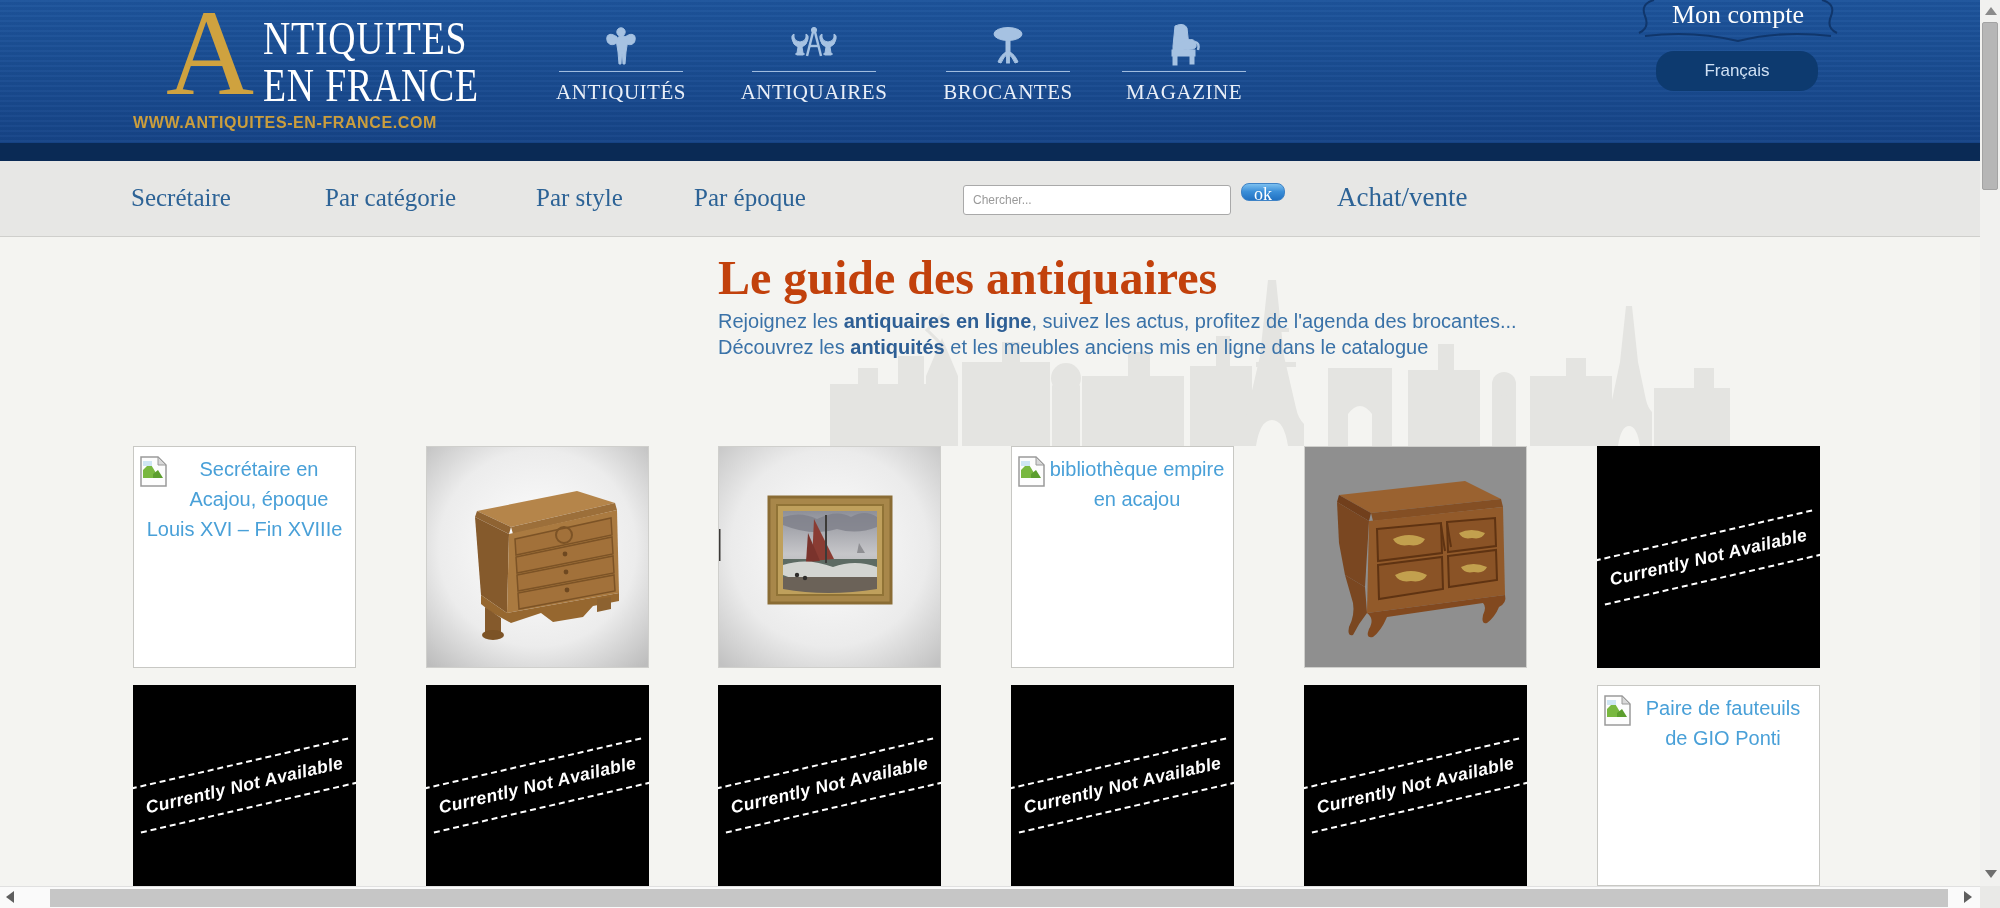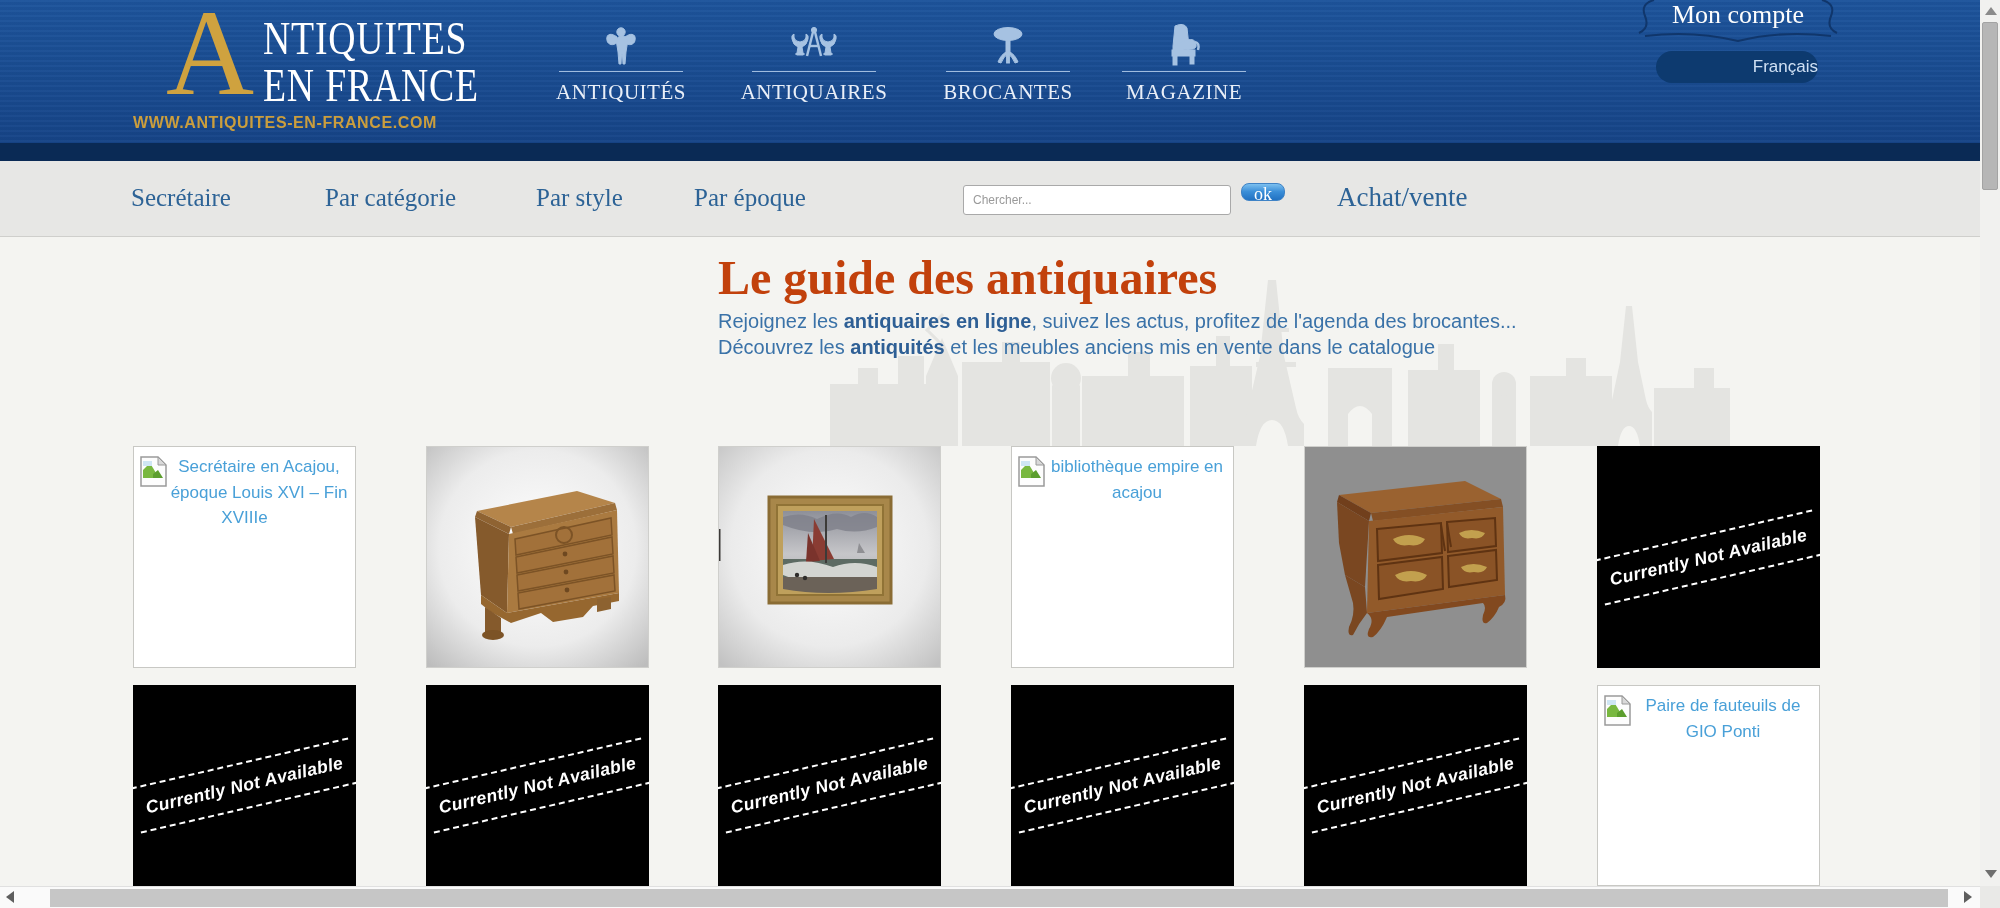--- a/index.html
+++ b/index.html
@@ -28,23 +28,23 @@
   .topnav-item { position:absolute; top:24px; width:160px; text-align:center; cursor:pointer; z-index:3; }
   .tn-1{left:541px;} .tn-2{left:734px;} .tn-3{left:928px;} .tn-4{left:1104px;}
   .topnav-icon { height:42px; display:flex; align-items:flex-end; justify-content:center; }
   .topnav-icon svg { fill:#a6c2e2; stroke:#a6c2e2; }
   .topnav-line { height:1px; background:#9fbcdf; margin:5px 18px 8px; }
   .topnav-label { color:#e9eff8; font-family:"Liberation Serif",serif; font-size:21px; letter-spacing:.5px; }
 
   .account { position:absolute; left:1638px; top:0; width:200px; text-align:center; z-index:3; cursor:pointer; }
   .account-ornament { position:absolute; left:0; top:0; }
   .account-label { position:relative; color:#fdfdfd; font-family:"Liberation Serif",serif; font-size:26px; }
-  .lang-btn { position:absolute; left:1656px; top:51px; width:162px; height:32px; z-index:3;
+  .lang-btn { position:absolute; left:1656px; top:51px; width:162px; height:40px; z-index:3;
             background:#0d3a6f; border:none; border-radius:18px; color:#cfe0f4;
-            font-size:17px; font-family:"Liberation Sans",sans-serif; cursor:pointer;text-align:right; }
+            font-size:17px; font-family:"Liberation Sans",sans-serif; cursor:pointer; }
 
   
   .subnav { position:absolute; left:0; top:161px; width:2000px; height:76px;
             background:#e7e7e5; border-bottom:1px solid #cfcfcc; }
   .subnav-link { position:absolute; top:23px; color:#2d6396; font-family:"Liberation Serif",serif;
             font-size:25px; cursor:pointer; white-space:nowrap; }
   .sl-1{left:131px;} .sl-2{left:325px;} .sl-3{left:536px;} .sl-4{left:694px;}
   .search-input { position:absolute; left:963px; top:24px; width:268px; height:30px;
             border:1px solid #a9a9a9; border-radius:3px; padding:0 9px; font-size:12px;
             color:#444; background:#fff; }
@@ -63,21 +63,21 @@
   .intro-line { position:absolute; left:718px; color:#3a72a8; font-size:20px; white-space:nowrap; }
   .il-1{top:72px;} .il-2{top:98px;}
   .intro-line b { color:#2e5f95; }
 
   .cell { position:absolute; width:223px; cursor:pointer; }
   .row1 { top:208px; height:222px; }
   .row2 { top:447px; height:201px; }
   .cx-1{left:133px;} .cx-2{left:426px;} .cx-3{left:718px;} .cx-4{left:1011px;} .cx-5{left:1304px;} .cx-6{left:1597px;}
 
   .card-missing { background:#ffffff; border:1px solid #c8c8c4; padding:7px 6px; overflow:hidden; }
-  .alt-text { color:#49a0d8; font-size:17px; line-height:1.5; text-align:center; }
+  .alt-text { color:#49a0d8; font-size:20px; line-height:1.5; text-align:center; }
   .broken-icon { float:left; margin:2px 2px 0 0; }
 
   .card-photo { border:1px solid #cfcfcc; overflow:hidden; }
   .card-photo svg { display:block; }
 
   .card-unavailable { background:#000; display:flex; align-items:center; justify-content:center; overflow:hidden; }
   .cna-label { transform:rotate(-13deg); color:#fff; font-style:italic; font-weight:bold;
             font-size:17.5px; letter-spacing:.4px; white-space:nowrap; text-align:center;
             border-top:2px dashed #fff; border-bottom:2px dashed #fff; padding:11px 4px; width:252px; }
 
@@ -211,21 +211,21 @@
         <circle cx="674" cy="118" r="12"></circle>
         <path d="M700,180 V110 h36 v-18 h20 v18 h26 v70 z"></path>
         <path d="M796,40 h6 l6,56 8,38 q2,8 6,12 v34 h-12 q-3,-20 -11,-20 t-11,20 h-12 v-34 q4,-4 6,-12 l8,-38 z"></path>
         <path d="M824,180 v-58 h40 v-20 h20 v20 h16 v58 z"></path>
       </g>
     </svg>
 
     <h1 class="page-title">Le guide des antiquaires</h1>
 
     <p class="intro-line il-1"><span>Rejoignez les </span><b>antiquaires en ligne</b><span>, suivez les actus, profitez de l'agenda des brocantes...</span></p>
-    <p class="intro-line il-2"><span>Découvrez les </span><b>antiquités</b><span> et les meubles anciens mis en vente dans le catalogue</span></p>
+    <p class="intro-line il-2"><span>Découvrez les </span><b>antiquités</b><span> et les meubles anciens mis en ligne dans le catalogue</span></p>
 
     <div class="cell row1 cx-1 card-missing">
       <div class="alt-text">
         <svg class="broken-icon" width="27" height="31" viewBox="0 0 27 31">
           <path d="M1,1 h17 l8,8 v21 h-25 z" fill="#fdfdfd" stroke="#9a9a9a" stroke-width="1.5"></path>
           <path d="M18,1 l8,8 h-8 z" fill="#d9d9d9" stroke="#9a9a9a"></path>
           <path d="M3,14 l7,-7 6,10 v5 h-13 z" fill="#79b840"></path>
           <path d="M13,18 l5,-4 5,8 h-10 z" fill="#5c9e2e"></path>
           <path d="M3,5 h9 v5 h-9 z" fill="#cfe6f4"></path>
         </svg><span>Secrétaire en Acajou, époque Louis XVI – Fin XVIIIe</span>

